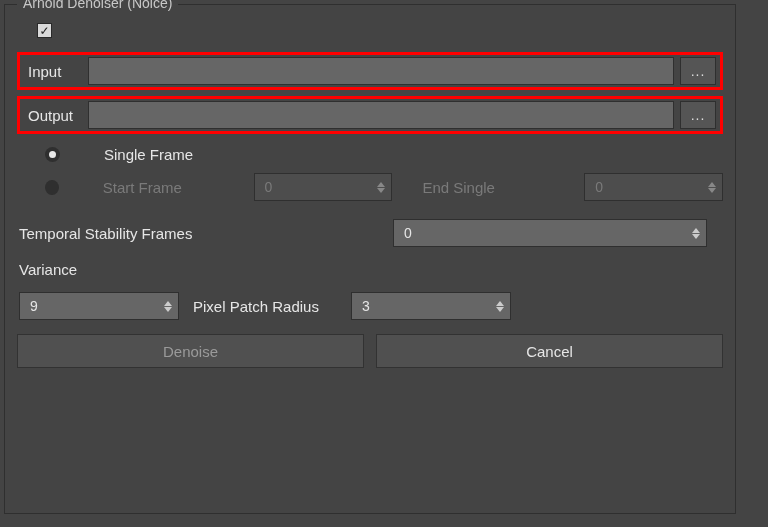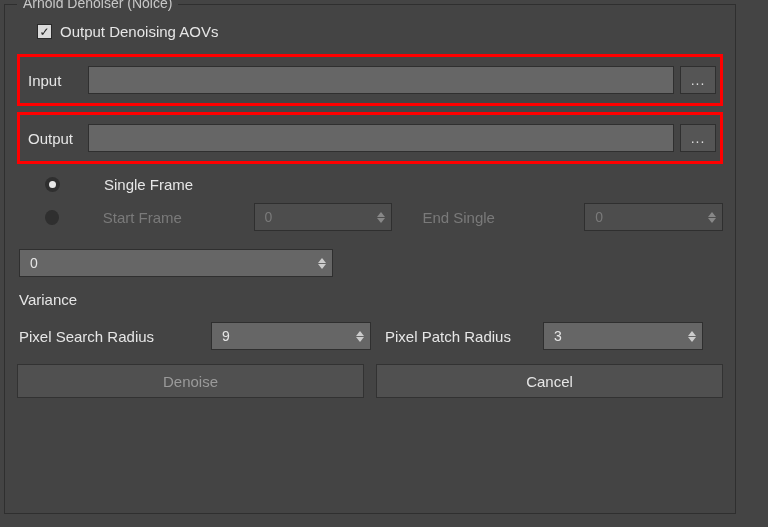--- a/index.html
+++ b/index.html
@@ -48,21 +48,21 @@
       justify-content: center;
       font-size: 12px;
       color: #222;
       line-height: 1;
     }
     .file-row {
       display: flex;
       align-items: center;
       gap: 6px;
       border: 3px solid red;
-      padding: 9px 4px;
+      padding: 2px 4px;
       margin-bottom: 6px;
     }
     .file-label {
       color: #e6e6e6;
       font-size: 15px;
       width: 58px;
       padding-left: 4px;
     }
     .file-input {
       flex: 1;
@@ -180,21 +180,20 @@
     }
   </style>
 </head>
 <body>
 
 <div class="panel">
   <div class="panel-title">Arnold Denoiser (Noice)</div>
 
   <div class="check-row">
     <div class="check">✓</div>
-    <span>Output Denoising AOVs</span>
   </div>
 
   <div class="file-row">
     <div class="file-label">Input</div>
     <div class="file-input"></div>
     <div class="browse-btn">
       <span>...</span>
     </div>
   </div>
 
@@ -234,39 +233,39 @@
             </svg>
           <svg class="tri" viewBox="0 0 8 5">
               <polygon points="0,0 8,0 4,5" fill="#888"></polygon>
             </svg>
         </div>
       </div>
     </div>
   </div>
 
   <div class="param-row" style="margin-top:18px;">
+    <div class="param-label" style="width:374px;">Temporal Stability Frames</div>
     <div class="spin-field active" style="width:314px;">
       <span>0</span>
       <div class="spin-arrows">
         <svg class="tri" viewBox="0 0 8 5">
             <polygon points="4,0 8,5 0,5" fill="#ccc"></polygon>
           </svg>
         <svg class="tri" viewBox="0 0 8 5">
             <polygon points="0,0 8,0 4,5" fill="#ccc"></polygon>
           </svg>
       </div>
     </div>
   </div>
 
   <div class="param-row">
     <div class="param-label" style="width:192px;">Variance</div>
   </div>
 
   <div class="param-row">
-    <div class="param-label" style="width:192px;">Pixel Search Radius</div>
     <div class="spin-field active" style="width:160px;">
       <span>9</span>
       <div class="spin-arrows">
         <svg class="tri" viewBox="0 0 8 5">
             <polygon points="4,0 8,5 0,5" fill="#ccc"></polygon>
           </svg>
         <svg class="tri" viewBox="0 0 8 5">
             <polygon points="0,0 8,0 4,5" fill="#ccc"></polygon>
           </svg>
       </div>

